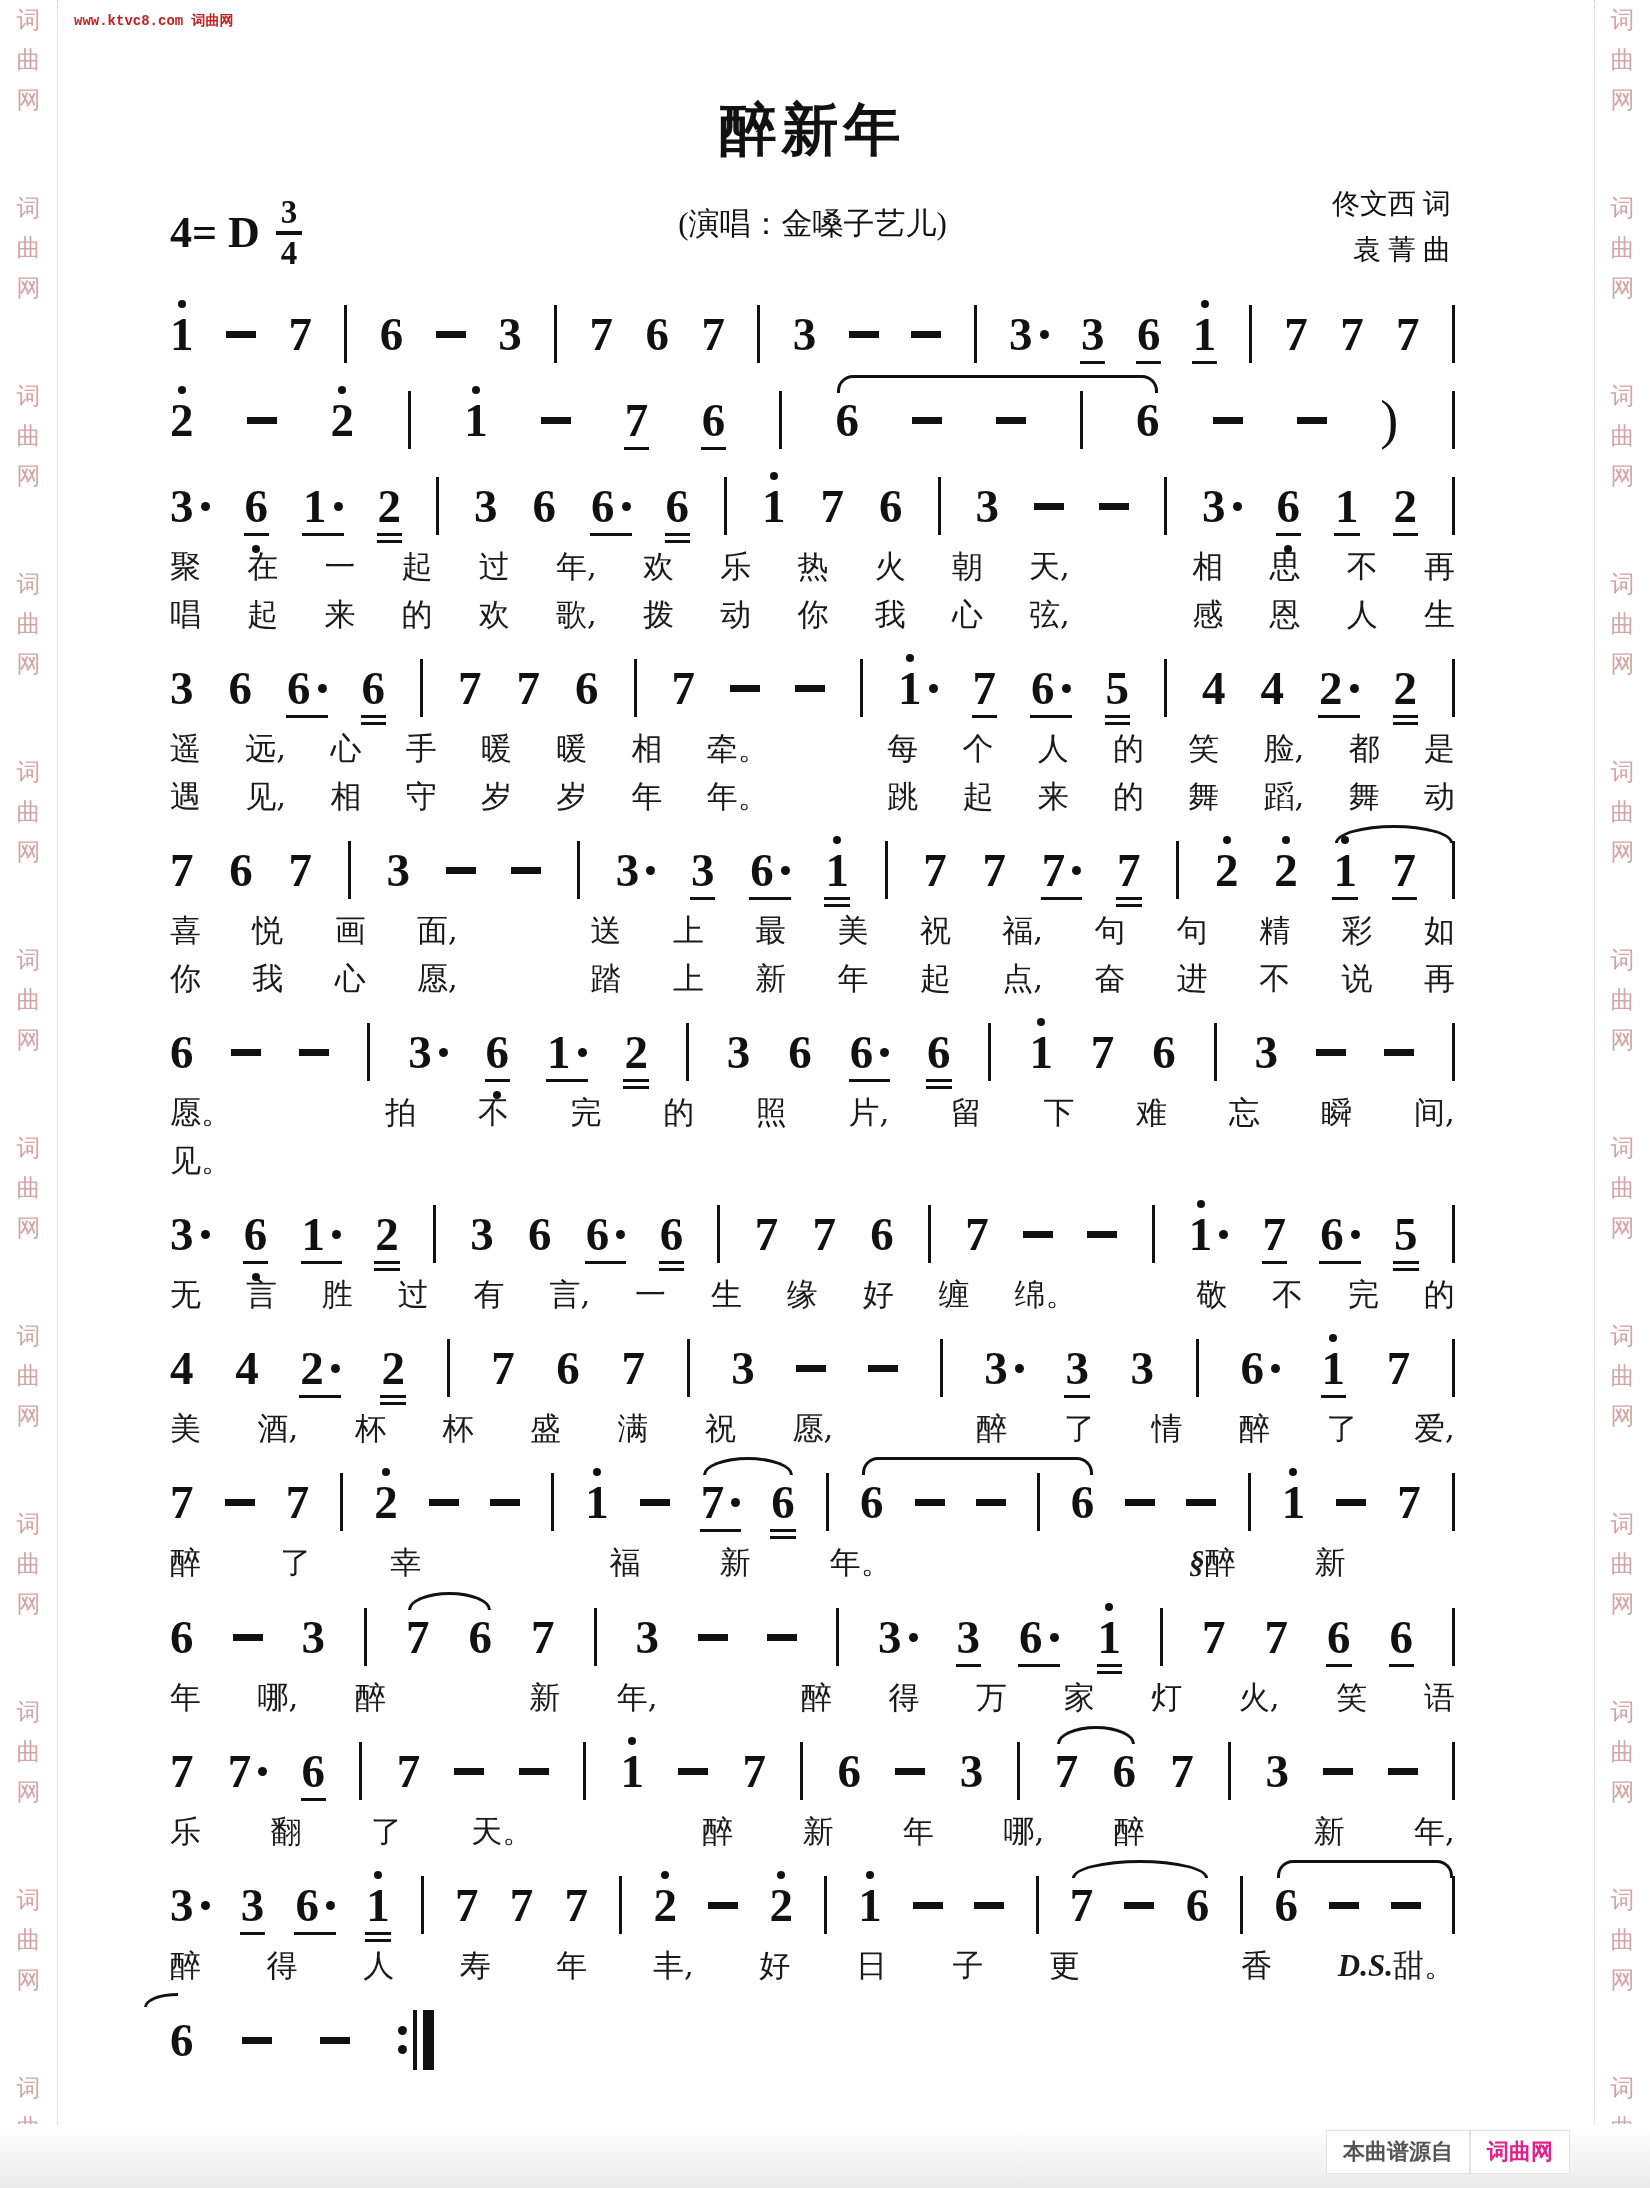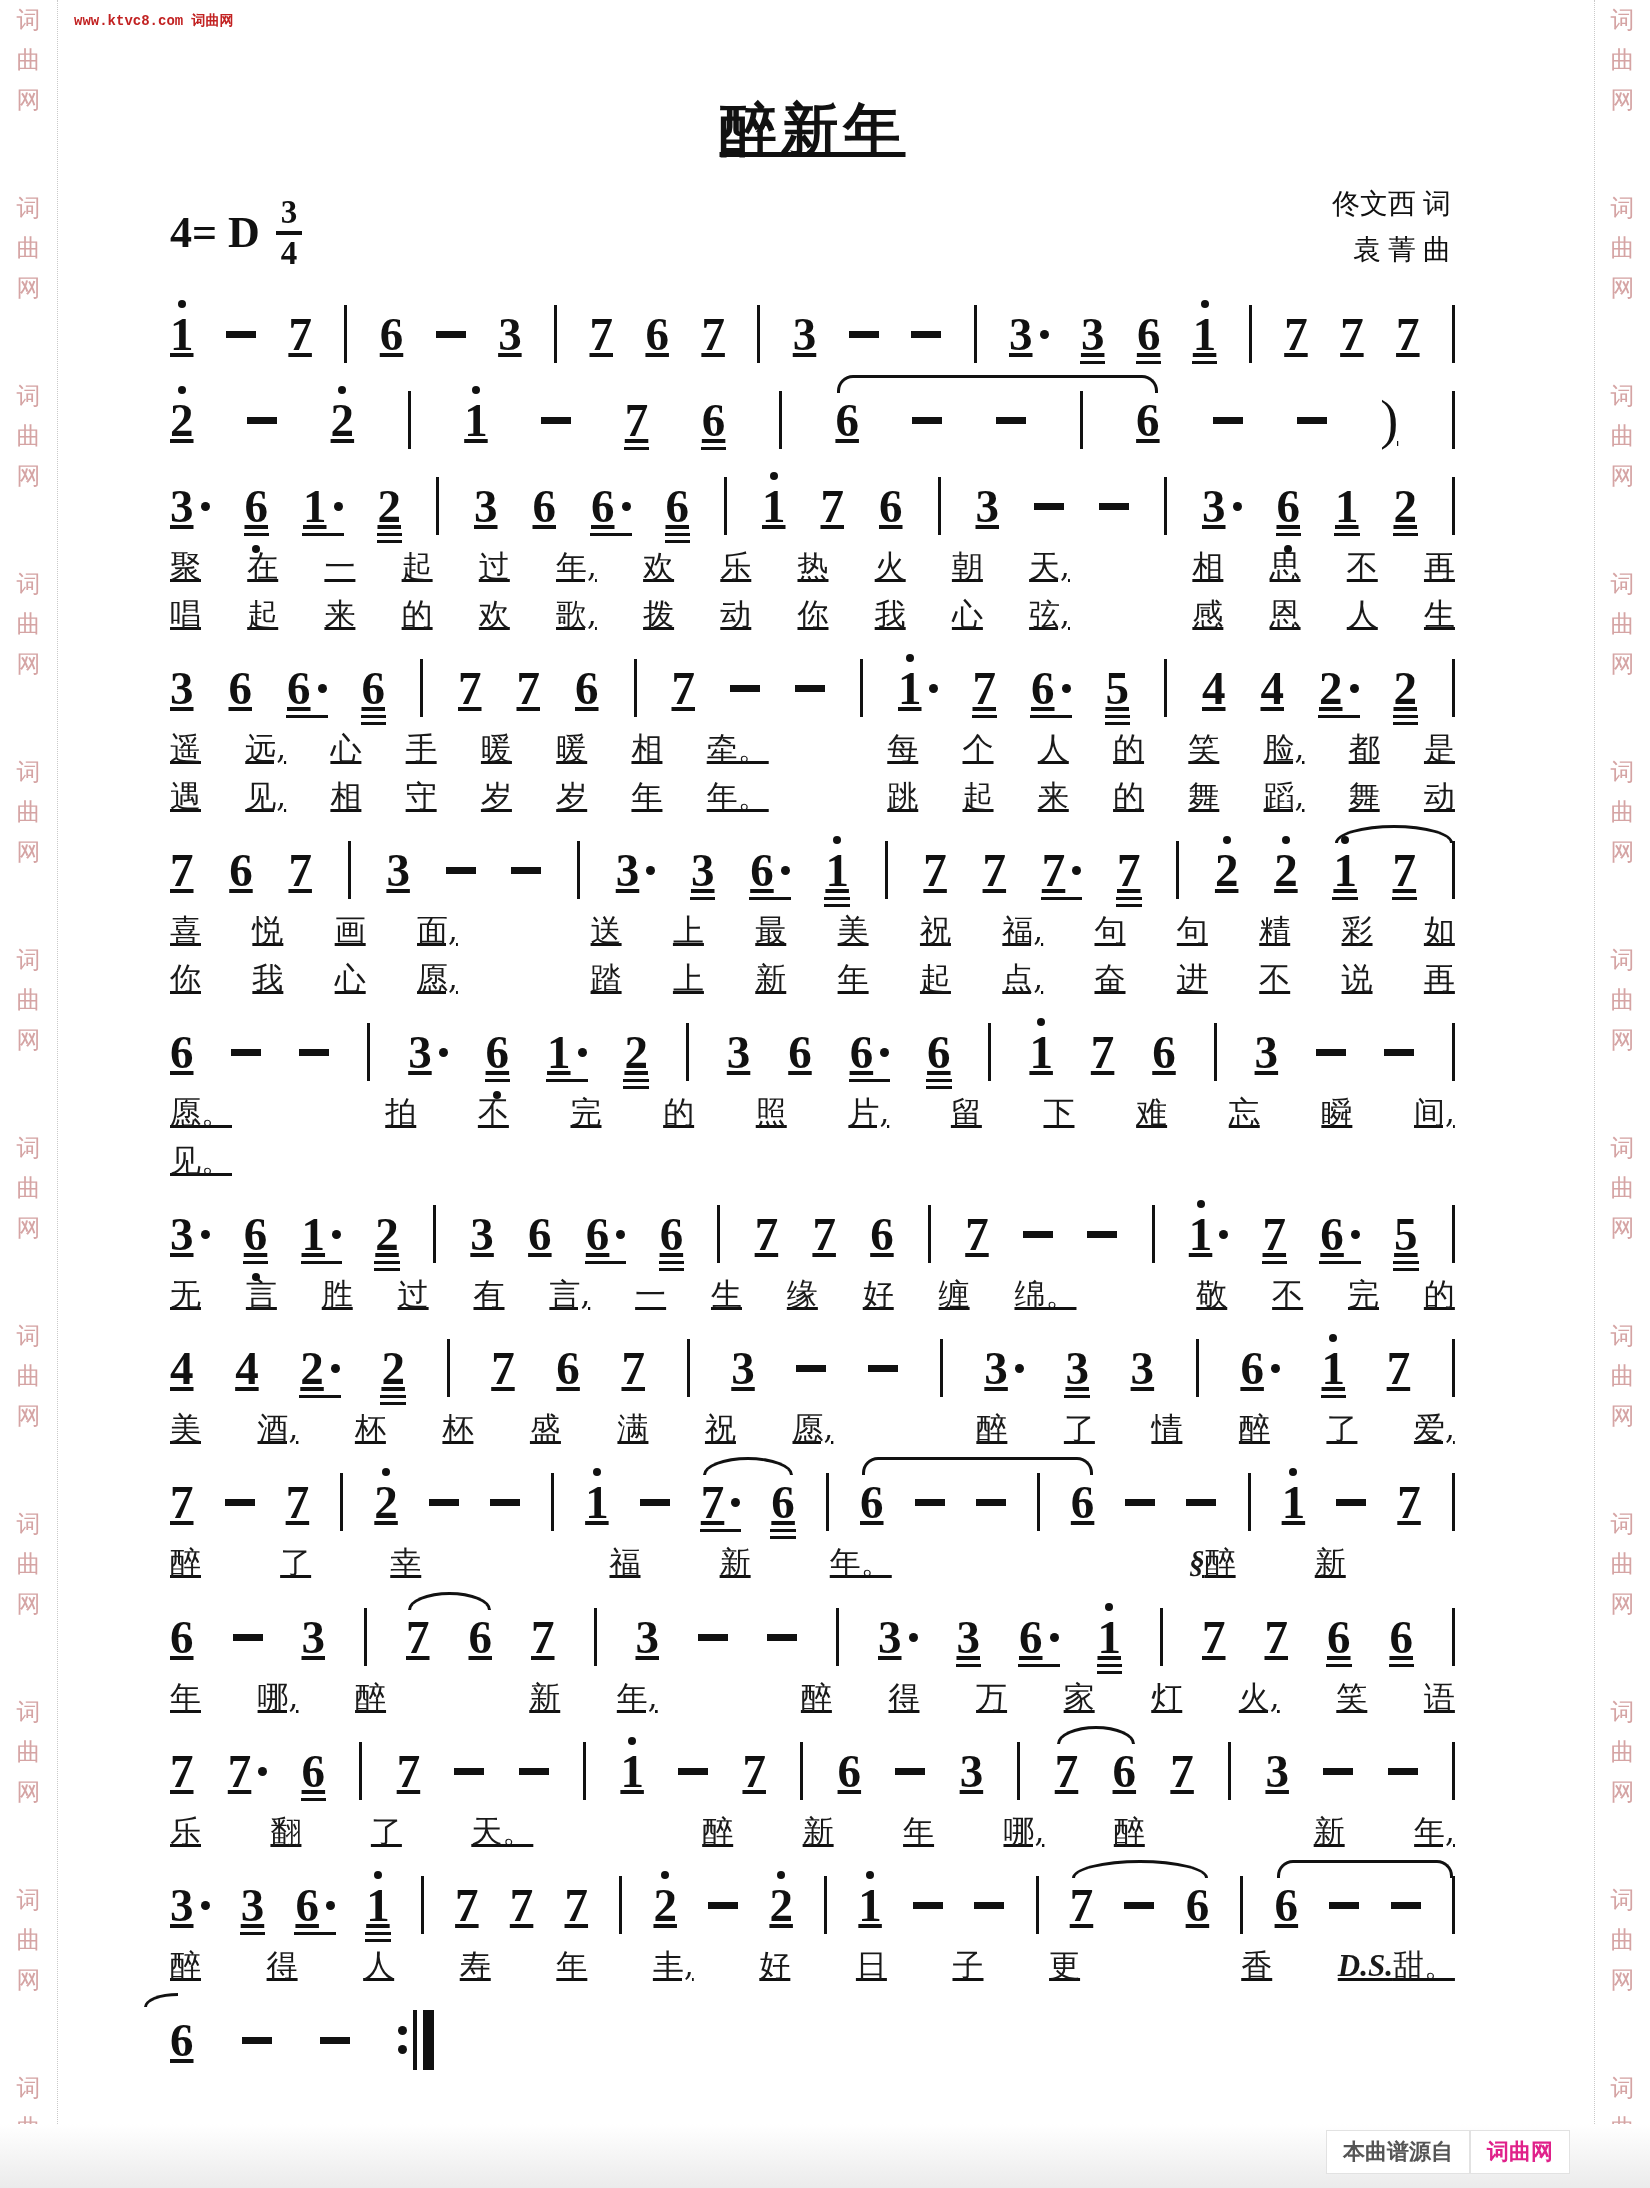--- a/index.html
+++ b/index.html
@@ -10,21 +10,21 @@
   .wm-col{position:absolute;top:0;bottom:0;display:flex;flex-direction:column;
           justify-content:space-between;padding:8px 0;box-sizing:border-box;z-index:1;}
   .wm-col.left{left:0;width:58px;border-right:1px dotted #c9c9c9;}
   .wm-col.right{right:0;width:56px;border-left:1px dotted #c9c9c9;}
   .wm-group{display:flex;flex-direction:column;align-items:center;gap:16px;}
   .wm-char{font-size:24px;line-height:1;font-family:"Liberation Serif",serif;}
 
   .url{position:absolute;left:74px;top:12px;font-family:"Liberation Mono",monospace;
        font-size:14px;font-weight:bold;z-index:2;}
 
-  .content{position:absolute;left:170px;top:0;width:1285px;z-index:2;text-decoration:underline;}
+  .content{position:absolute;left:170px;top:0;width:1285px;z-index:2;}
   .title{text-align:center;margin:92px 0 0 0;font-size:57px;font-weight:bold;letter-spacing:5px;}
   .meta{position:relative;margin-top:10px;height:100px;}
   .keysig{position:absolute;left:0;top:16px;display:flex;align-items:center;
           font-weight:bold;font-size:44px;line-height:1;}
   .frac{display:inline-flex;flex-direction:column;align-items:center;margin-left:16px;
         font-size:33px;line-height:1.05;font-weight:bold;}
   .frac .num{border-bottom:4px solid #111;padding:0 5px 1px 5px;}
   .frac .den{padding-top:1px;}
   .subtitle{position:absolute;left:0;right:0;top:24px;text-align:center;font-size:31px;}
   .credits{position:absolute;right:4px;top:2px;text-align:right;font-size:28px;line-height:1.65;}
@@ -207,20 +207,21 @@
     <h1 class="title">醉新年</h1>
 
     <div class="meta">
       <div class="keysig">
         <span>4= D</span>
         <span class="frac">
           <span class="num">3</span>
           <span class="den">4</span>
         </span>
       </div>
+      <div class="subtitle">(演唱：金嗓子艺儿)</div>
       <div class="credits">
         <div>佟文西 词</div>
         <div>袁 菁 曲</div>
       </div>
     </div>
 
     <div id="score">
         <div class="nline">
           <span class="note">
             <span class="digit">1<span class="hdot"></span></span>

